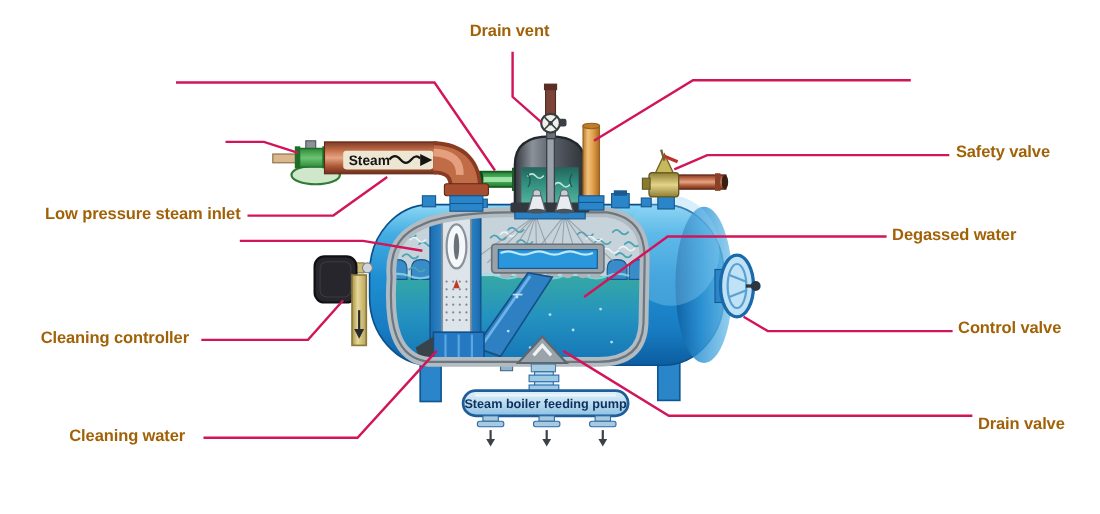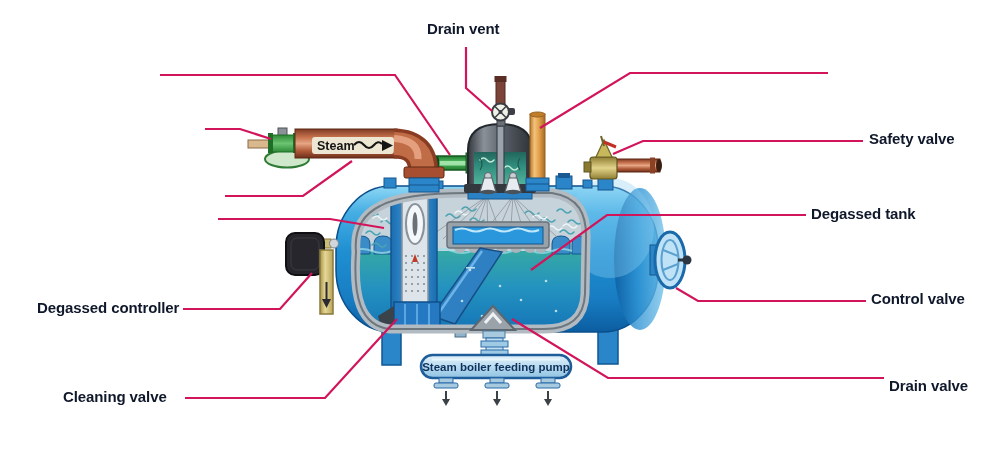--- a/index.html
+++ b/index.html
@@ -1,20 +1,20 @@
 <!DOCTYPE html>
 <html><head>
 <meta charset="utf-8">
 <style>
   html,body{margin:0;padding:0;background:#ffffff;}
   .stage{position:relative;width:1000px;height:467px;background:#ffffff;overflow:hidden;
          font-family:"Liberation Sans",sans-serif;}
   .stage svg{position:absolute;left:0;top:0;}
   .callout{position:absolute;font:600 15px/1.25 "Liberation Sans",sans-serif;
-           color:#0f172a;white-space:nowrap;letter-spacing:-0.1px;}
+           color:#a16207;white-space:nowrap;letter-spacing:-0.1px;}
 </style>
 </head>
 <body>
 
 <div class="stage">
 
 <svg width="1000" height="467" viewBox="0 0 1000 467">
   <defs>
     <linearGradient id="gTank" x1="0" y1="0" x2="0" y2="1">
       <stop offset="0" stop-color="#8ed7f5"></stop>
@@ -387,20 +387,21 @@
     <polyline points="185,398 325,398 397,319"></polyline>
     <polyline points="828,73 630,73 540,128"></polyline>
     <polyline points="863,141 643,141 613,154"></polyline>
     <polyline points="806,215 607,215 531,270"></polyline>
     <polyline points="866,301 698,301 676,288"></polyline>
     <polyline points="884,378 608,378 512,319"></polyline>
   </g>
 </svg>
 
 <div class="callout" style="left:427px;top:20px">Drain vent</div>
-<div class="callout" style="left:37px;top:299px">Degassed controller</div>
-<div class="callout" style="left:63px;top:388px">Cleaning valve</div>
+<div class="callout" style="left:41px;top:186px">Low pressure steam inlet</div>
+<div class="callout" style="left:37px;top:299px">Cleaning controller</div>
+<div class="callout" style="left:63px;top:388px">Cleaning water</div>
 <div class="callout" style="left:869px;top:130px">Safety valve</div>
-<div class="callout" style="left:811px;top:205px">Degassed tank</div>
+<div class="callout" style="left:811px;top:205px">Degassed water</div>
 <div class="callout" style="left:871px;top:290px">Control valve</div>
 <div class="callout" style="left:889px;top:377px">Drain valve</div>
 
 </div>
 
 </body></html>

